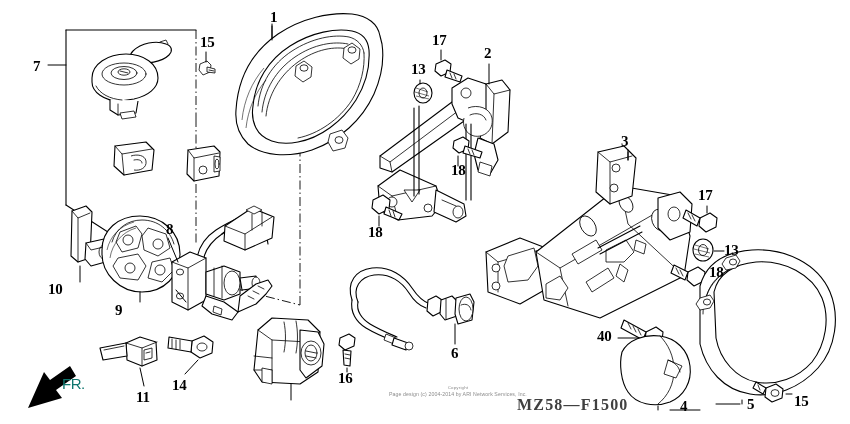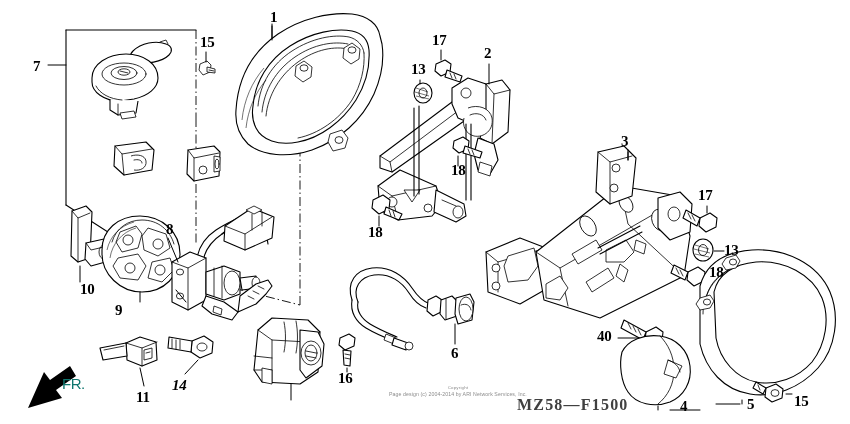--- a/index.html
+++ b/index.html
@@ -486,25 +486,25 @@
 
   <div class="callout" style="left:270px; top:10px;">1</div>
   <div class="callout" style="left:484px; top:46px;">2</div>
   <div class="callout" style="left:621px; top:134px;">3</div>
   <div class="callout" style="left:680px; top:399px;">4</div>
   <div class="callout" style="left:747px; top:397px;">5</div>
   <div class="callout" style="left:451px; top:346px;">6</div>
   <div class="callout" style="left:33px;  top:59px;">7</div>
   <div class="callout" style="left:166px; top:222px;">8</div>
   <div class="callout" style="left:115px; top:303px;">9</div>
-  <div class="callout" style="left:80px;  top:282px;text-align:right;">10</div>
+  <div class="callout" style="left:48px;  top:282px;text-align:right;">10</div>
   <div class="callout" style="left:284px; top:404px;margin-top:29px;">11</div>
   <div class="callout" style="left:136px; top:390px;">11</div>
   <div class="callout" style="left:411px; top:62px;">13</div>
-  <div class="callout" style="left:172px; top:378px;font-style:italic;">14</div>
+  <div class="callout" style="left:172px; top:378px;">14</div>
   <div class="callout" style="left:200px; top:35px;">15</div>
   <div class="callout" style="left:338px; top:371px;">16</div>
   <div class="callout" style="left:432px; top:33px;">17</div>
   <div class="callout" style="left:368px; top:225px;">18</div>
   <div class="callout" style="left:451px; top:163px;">18</div>
   <div class="callout" style="left:597px; top:329px;">40</div>
   <div class="callout" style="left:698px; top:188px;">17</div>
   <div class="callout" style="left:724px; top:243px;">13</div>
   <div class="callout" style="left:709px; top:265px;">18</div>
   <div class="callout" style="left:794px; top:394px;">15</div>

